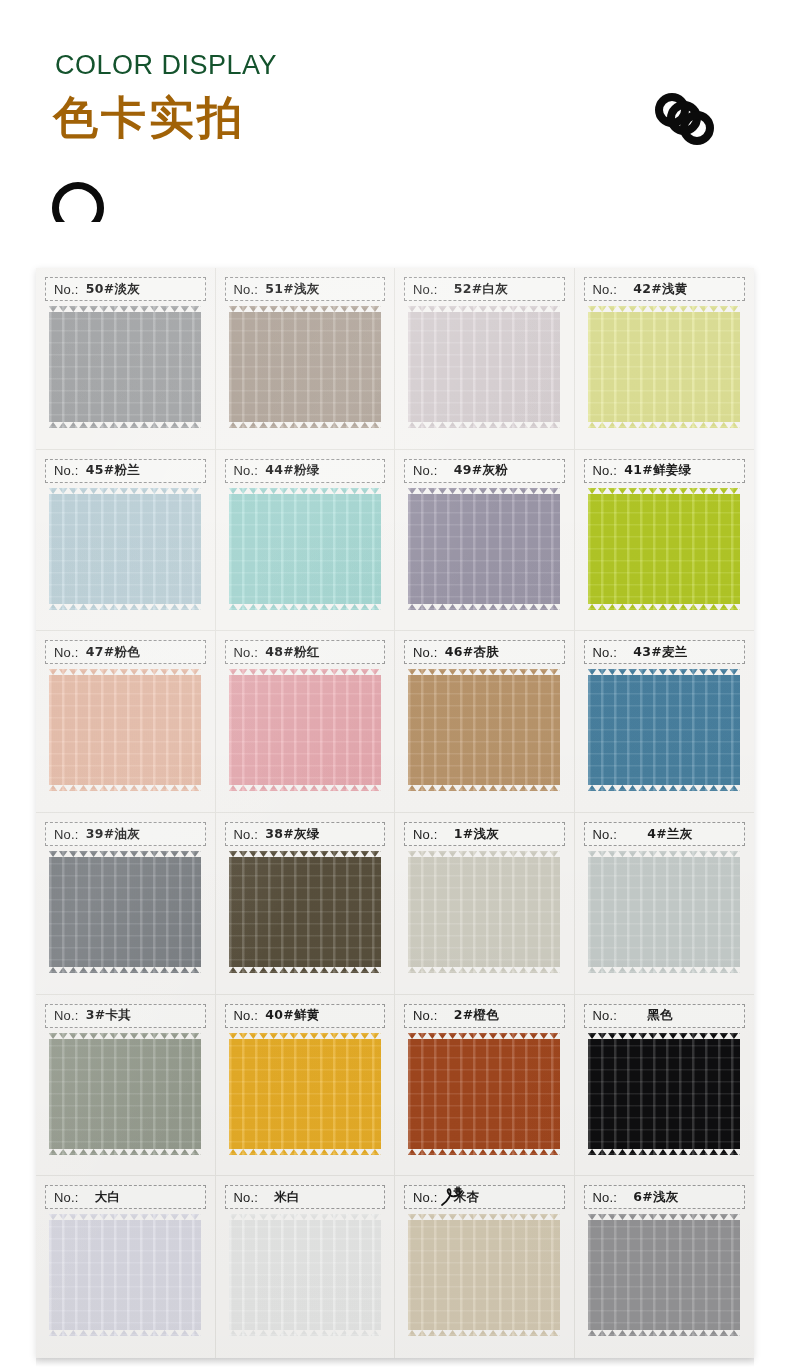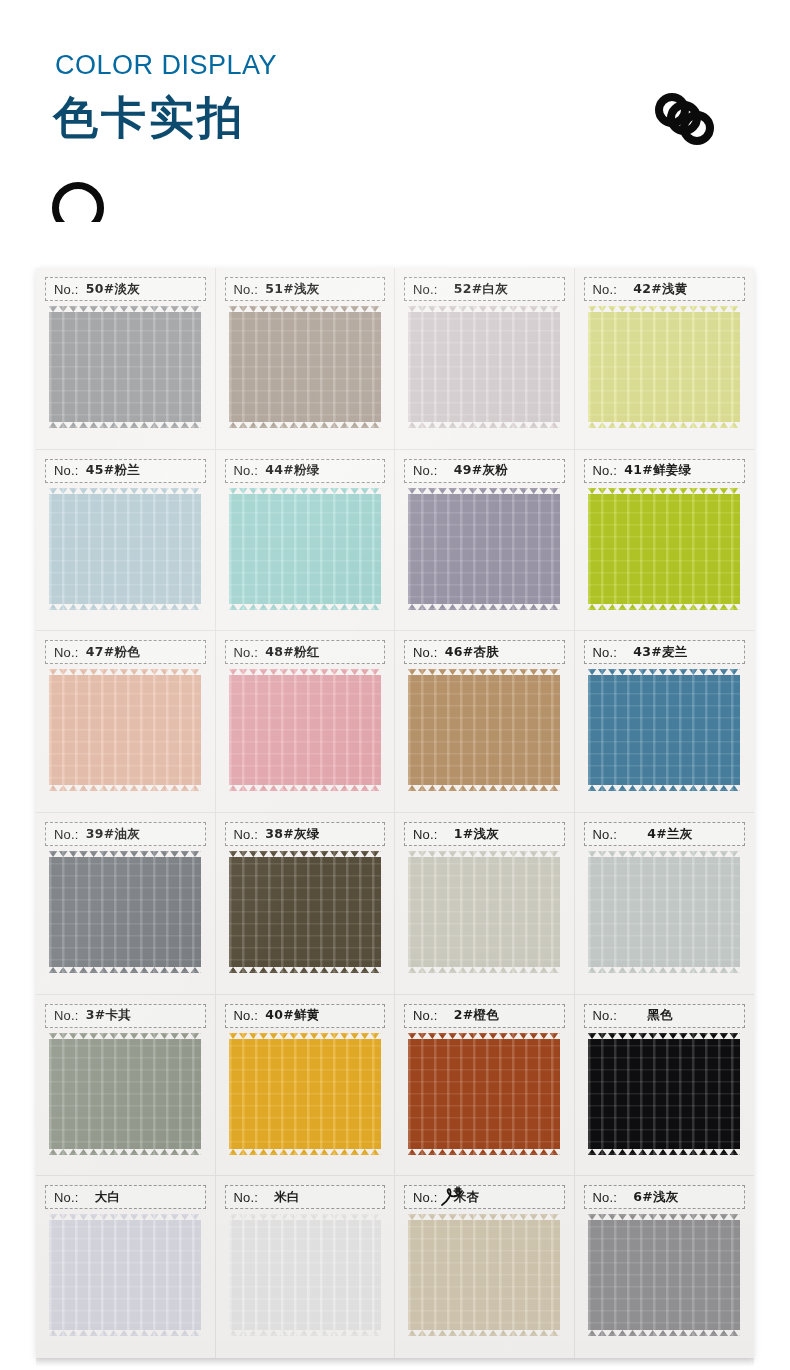--- a/index.html
+++ b/index.html
@@ -23,32 +23,32 @@
     height: 268px;
     background: #ffffff;
   }
   .title-en {
     position: absolute;
     left: 55px;
     top: 50px;
     font-size: 27px;
     font-weight: 500;
     letter-spacing: 0.5px;
-    color: #0369a1;
+    color: #14532d;
     font-family: "Liberation Sans", "DejaVu Sans", sans-serif;
     white-space: nowrap;
   }
   .title-cn {
     position: absolute;
     left: 53px;
     top: 88px;
     font-size: 45px;
     font-weight: 700;
     letter-spacing: 3px;
-    color: #0c4a6e;
+    color: #a16207;
     font-family: Liberation Mono, monospace;
     white-space: nowrap;
   }
   .title-arc {
     position: absolute;
     left: 52px;
     top: 182px;
     width: 60px;
     height: 40px;
     overflow: hidden;

